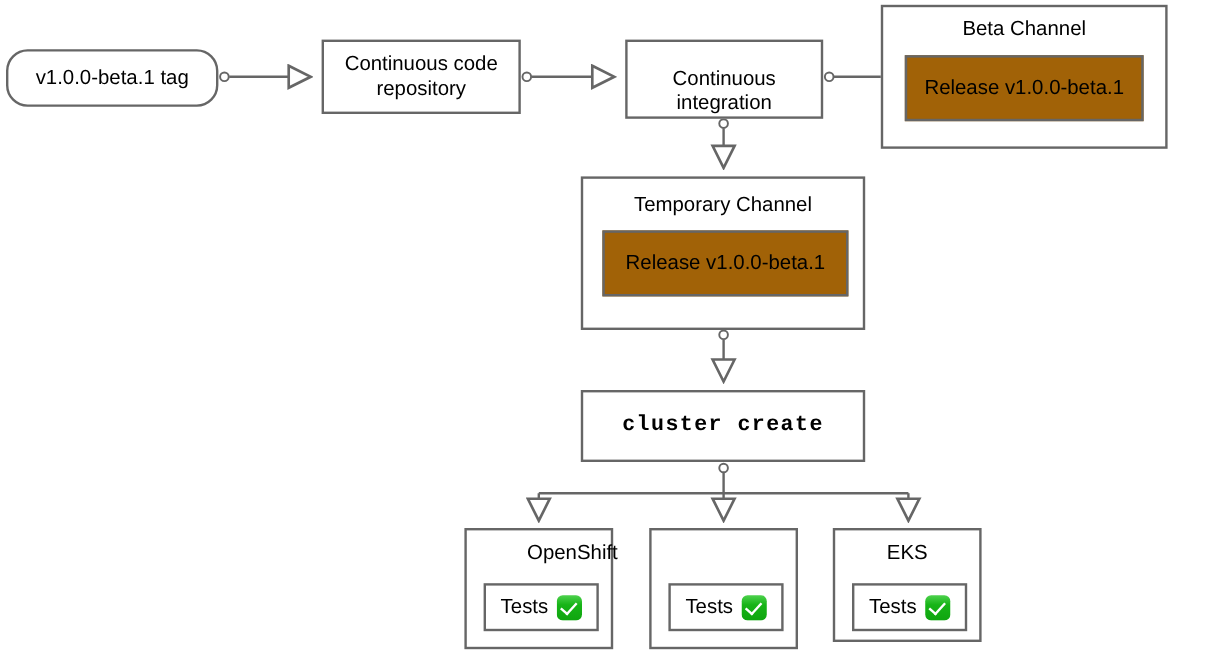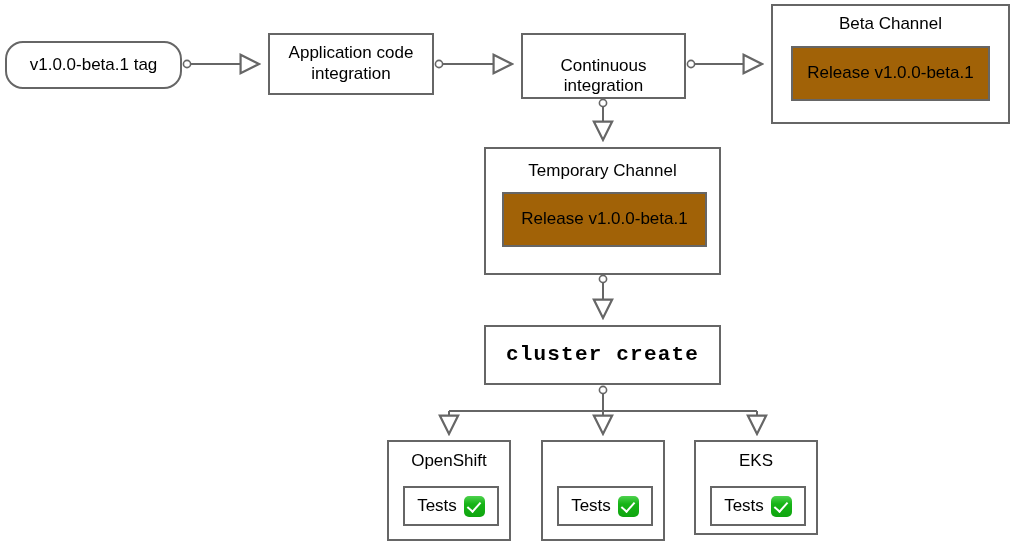--- a/index.html
+++ b/index.html
@@ -42,21 +42,21 @@
   .node-label {
     display: block;
     padding: 0 6px;
   }
   .plain-node {
     font-size: 17px;
   }
   .mono-node {
     font-family: "Liberation Mono", "DejaVu Sans Mono", monospace;
     font-weight: bold;
-    font-size: 21px;
+    font-size: 18px;
     letter-spacing: 1.2px;
   }
   
   .container-node {
     display: block;
     padding: 0;
   }
   .container-title {
     display: block;
     width: 100%;
@@ -161,47 +161,47 @@
         <line x1="757" y1="418" x2="757" y2="433" marker-end="url(#arrowOpen)"></line>
       </g>
     </g>
   </svg>
 
   <div class="node plain-node" style="left:5px; top:41px; width:177px; height:48px;border-radius:18px;">
     <span class="node-label">v1.0.0-beta.1 tag</span>
   </div>
 
   <div class="node plain-node" style="left:268px; top:33px; width:166px; height:62px;">
-    <span class="node-label">Application code integration</span>
+    <span class="node-label">Continuous code repository</span>
   </div>
 
   <div class="node plain-node" style="left:521px; top:33px; width:165px; height:66px;align-items:flex-end;">
     <span class="node-label">Continuous integration</span>
   </div>
 
-  <div class="node container-node" style="left:771px; top:4px; width:239px; height:120px;">
+  <div class="node container-node" style="left:734px; top:4px; width:239px; height:120px;">
     <span class="container-title" style="margin-top:8px;">Beta Channel</span>
     <div class="inner-box" style="left:18px; top:40px; width:199px; height:55px;">
       <span>Release v1.0.0-beta.1</span>
     </div>
   </div>
 
   <div class="node container-node" style="left:484px; top:147px; width:237px; height:128px;">
     <span class="container-title" style="margin-top:12px;">Temporary Channel</span>
     <div class="inner-box" style="left:16px; top:43px; width:205px; height:55px;">
       <span>Release v1.0.0-beta.1</span>
     </div>
   </div>
 
   <div class="node mono-node" style="left:484px; top:325px; width:237px; height:60px;">
     <span class="node-label">cluster create</span>
   </div>
 
   <div class="node container-node" style="left:387px; top:440px; width:124px; height:101px;">
-    <span class="platform-title" style="margin-top:9px;">OpenShift</span>
+    <span class="platform-title" style="margin-top:9px;padding-left:28px;">OpenShift</span>
     <div class="tests-box" style="left:14px; top:44px; width:96px; height:40px;">
       <span>Tests</span>
       <span class="check-badge"></span>
     </div>
   </div>
 
   <div class="node container-node" style="left:541px; top:440px; width:124px; height:101px;">
     <div class="tests-box" style="left:14px; top:44px; width:96px; height:40px;">
       <span>Tests</span>
       <span class="check-badge"></span>

